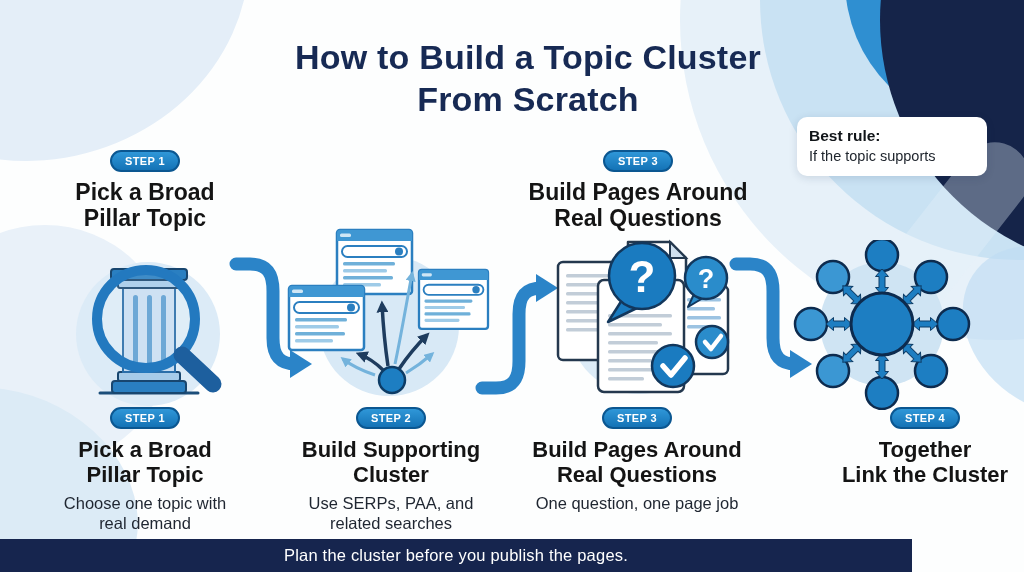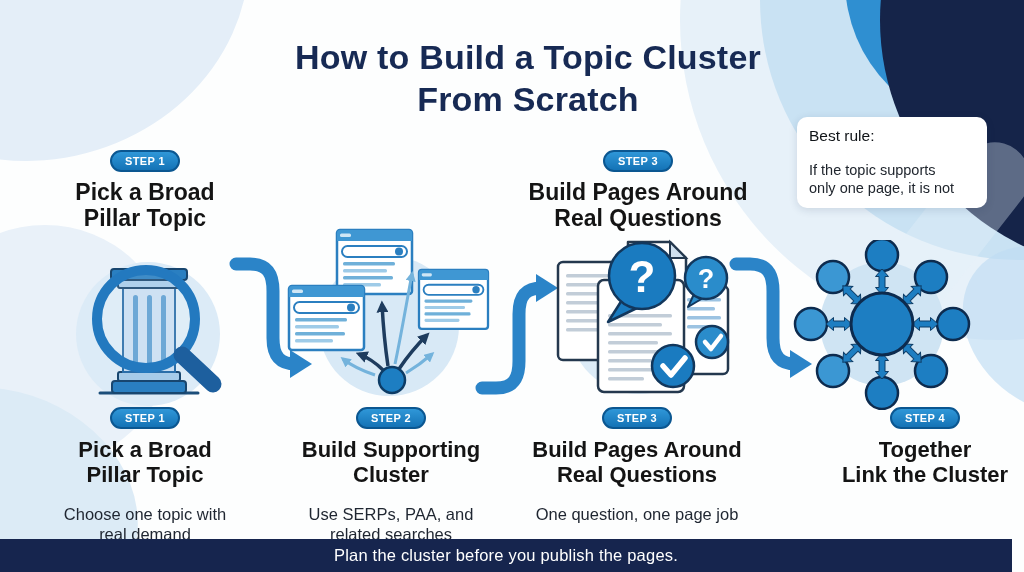--- a/index.html
+++ b/index.html
@@ -7,27 +7,27 @@
     background:#fdfefe;font-family:"Liberation Sans",sans-serif}
   .blob{position:absolute;border-radius:50%}
   .title{position:absolute;top:36px;left:16px;width:100%;text-align:center;
     font-weight:800;font-size:34px;line-height:1.24;color:#172a54;letter-spacing:.2px}
   .col{position:absolute;text-align:center}
   .badge{display:inline-block;padding:3px 13px;border-radius:999px;
     background:linear-gradient(180deg,#2f97d8,#1473b6);border:2px solid #0b5791;
     color:#fff;font-weight:700;font-size:11px;letter-spacing:.4px}
   .header-head{font-weight:800;font-size:23px;line-height:1.14;color:#141414;margin-top:7px}
   .step-head{font-weight:800;font-size:22px;line-height:1.15;color:#141414;margin-top:8px}
-  .step-sub{font-size:16.5px;line-height:1.22;color:#1f2631;margin-top:16px}
+  .step-sub{font-size:16.5px;line-height:1.22;color:#1f2631;margin-top:5px}
   .callout{position:absolute;left:797px;top:117px;width:166px;background:#fff;
     border-radius:10px;padding:10px 12px;box-shadow:0 2px 8px rgba(20,40,80,.14)}
-  .callout-title{font-size:15.5px;font-weight:400;color:#101418}
-  .callout-body{font-size:14.5px;color:#20262e;line-height:1.24;margin-top:17px}
+  .callout-title{font-size:15.5px;font-weight:700;color:#101418}
+  .callout-body{font-size:14.5px;color:#20262e;line-height:1.24;margin-top:3px}
   .icon,.connector{position:absolute}
-  .footer{position:absolute;left:0;bottom:0;width:1012px;height:33px;background:#16254e;
+  .footer{position:absolute;left:0;bottom:0;width:912px;height:33px;background:#16254e;
     display:flex;align-items:center;justify-content:center}
   .footer-text{color:#ffffff;font-size:16.5px;letter-spacing:.2px}
   .qmark{font-family:"Liberation Sans",sans-serif;font-weight:800;fill:#fff}
 </style>
 </head>
 <body>
 
 <div class="canvas">
 
   <div class="blob" style="left:-180px;top:-230px;width:430px;height:390px;background:#e4eef8;transform:rotate(-12deg)"></div>
@@ -57,21 +57,20 @@
     <div class="header-head">
       <div>Build Pages Around</div>
       <div>Real Questions</div>
     </div>
   </div>
 
   <div class="callout">
     <div class="callout-title">Best rule:</div>
     <div class="callout-body">
       <div>If the topic supports</div>
-      <div>only one page, it is not</div>
     </div>
   </div>
 
   <svg class="icon" style="left:60px;top:242px" width="180" height="170" viewBox="0 0 180 170">
     <circle cx="88" cy="92" r="72" fill="#dcebf7"></circle>
     <line x1="40" y1="151" x2="138" y2="151" stroke="#1c4e7a" stroke-width="3" stroke-linecap="round"></line>
     <rect x="52" y="139" width="74" height="12" rx="3" fill="#2a7fc1" stroke="#18466f" stroke-width="2"></rect>
     <rect x="58" y="130" width="62" height="9" rx="2" fill="#a6cbe9" stroke="#18466f" stroke-width="2"></rect>
     <rect x="63" y="46" width="52" height="84" fill="#c9def2" stroke="#2a6ea9" stroke-width="2"></rect>
     <rect x="73" y="53" width="5" height="71" rx="2.5" fill="#5d9fd2"></rect>

